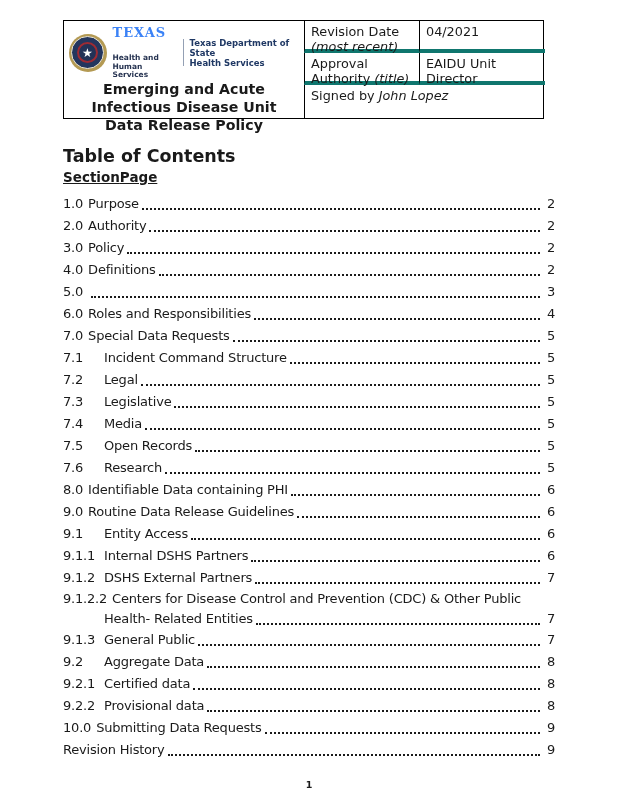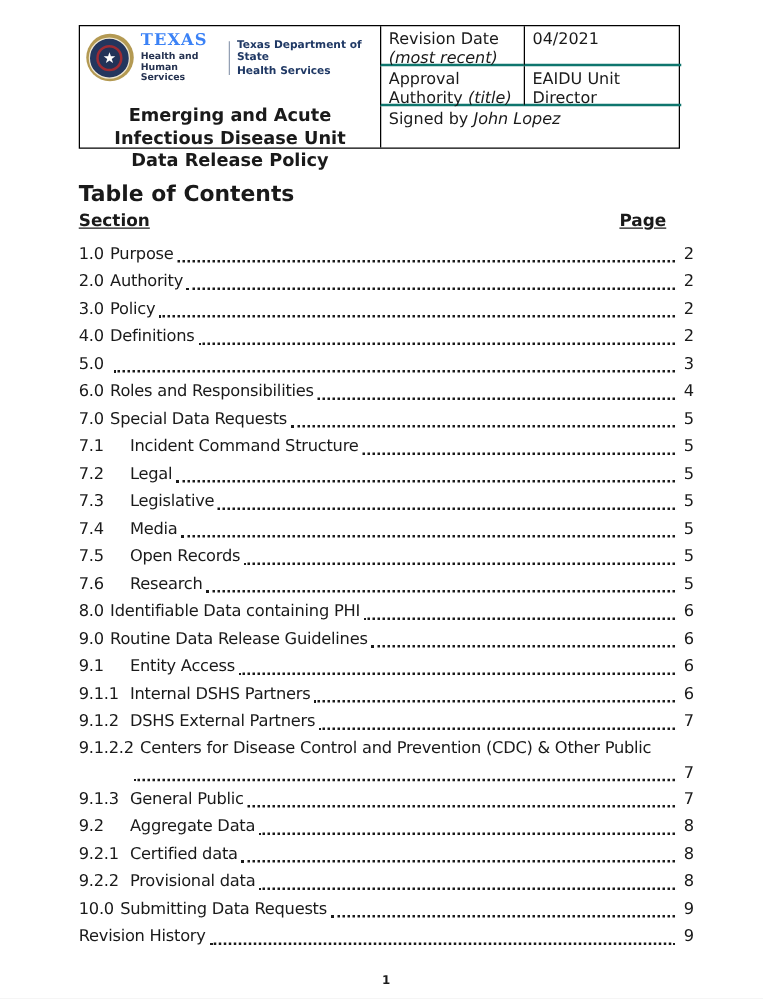--- a/index.html
+++ b/index.html
@@ -16,44 +16,44 @@
     display:grid;
     grid-template-columns:240px 115px 126px;
     grid-template-rows:32px 32px 33px;
     border:1px solid #000;
     width:481px; box-sizing:border-box;
     font-size:12.8px; line-height:1.2;
   }
   .cell { box-sizing:border-box; padding:3px 6px; }
   .cell-logo { grid-row:1 / span 3; grid-column:1; padding:2px 4px; }
   .bl { border-left:1px solid #000; }
-  .bb { border-bottom:2px solid #0f766e; }
+  .bb { border-bottom:4px solid #0f766e; }
   .cell-span2 { grid-column:2 / span 2; }
   .note { font-style:italic; }
 
   .logo-row { display:flex; align-items:center; justify-content:center; gap:6px; margin-top:3px; }
   .seal { width:38px; height:38px; border-radius:50%; background:#b49a53; flex:0 0 auto;
           display:flex; align-items:center; justify-content:center; }
   .seal-mid { width:31px; height:31px; border-radius:50%; background:#24365e; border:1px solid #efe8d4;
           display:flex; align-items:center; justify-content:center; }
   .seal-core { width:21px; height:21px; border-radius:50%; background:#223257; border:2px solid #9e2b33;
           box-sizing:border-box; display:flex; align-items:center; justify-content:center;
           color:#ffffff; font-size:12px; line-height:1; }
   .hhs-block { width:64px; flex:0 0 auto; }
   .hhs-word { font-family:"DejaVu Serif","Liberation Serif",serif; font-weight:bold;
           color:#3b82f6; font-size:13px; letter-spacing:1px; line-height:1; }
-  .hhs-sub { font-size:7.5px; font-weight:bold; color:#263351; line-height:1.15; white-space:pre-line; margin-top:2px; }
+  .hhs-sub { font-size:7.5px; font-weight:bold; color:#263351; line-height:1.15; white-space:pre-line; margin-top:15px; }
   .logo-divider { width:1px; height:27px; background:#94a0b4; flex:0 0 auto; }
   .dshs-block { width:110px; flex:0 0 auto; font-size:8.5px; font-weight:bold; color:#1f3864;
           line-height:1.2; white-space:pre-line; }
-  .doc-title { text-align:center; font-weight:bold; font-size:14.2px; line-height:1.28; margin-top:17px; }
+  .doc-title { text-align:center; font-weight:bold; font-size:14.2px; line-height:1.28; margin-top:0; }
 
   
   .toc-title { font-size:17.5px; font-weight:bold; margin:27px 0 0 0; }
-  .toc-head { display:flex; justify-content:space-between; font-weight:bold; font-size:13.5px;
+  .toc-head { display:flex; font-weight:bold; font-size:13.5px;
           margin-top:3px; padding-right:22px; }
   .toc-head .u { text-decoration:underline; }
   #toc-list { margin-top:8px; font-size:13px; letter-spacing:-0.2px; }
   .toc-row { display:flex; height:22px; line-height:22px;align-items:flex-end; }
   .toc-row > span { white-space:nowrap; }
   .toc-num.sp { margin-right:5px; }
   .toc-num.tab { min-width:41px; }
   .dots { flex:1; height:0; align-self:flex-end; border-bottom:2px dotted #1a1a1a;
           margin:0 5px 5px 3px; min-width:8px; }
   .toc-page { min-width:10px; text-align:right; }
@@ -230,20 +230,21 @@
           <span class="toc-titletext">DSHS External Partners</span>
           <span class="dots"></span>
           <span class="toc-page">7</span>
         </div>
         <div class="toc-entry-wrap">
           <div class="toc-line1">
             <span class="toc-num sp">9.1.2.2</span>
             <span class="toc-titletext">Centers for Disease Control and Prevention (CDC) &amp; Other Public</span>
           </div>
           <div class="toc-line2">
+            <span class="toc-titletext">Health- Related Entities</span>
             <span class="dots"></span>
             <span class="toc-page">7</span>
           </div>
         </div>
         <div class="toc-row">
           <span class="toc-num tab">9.1.3</span>
           <span class="toc-titletext">General Public</span>
           <span class="dots"></span>
           <span class="toc-page">7</span>
         </div>

